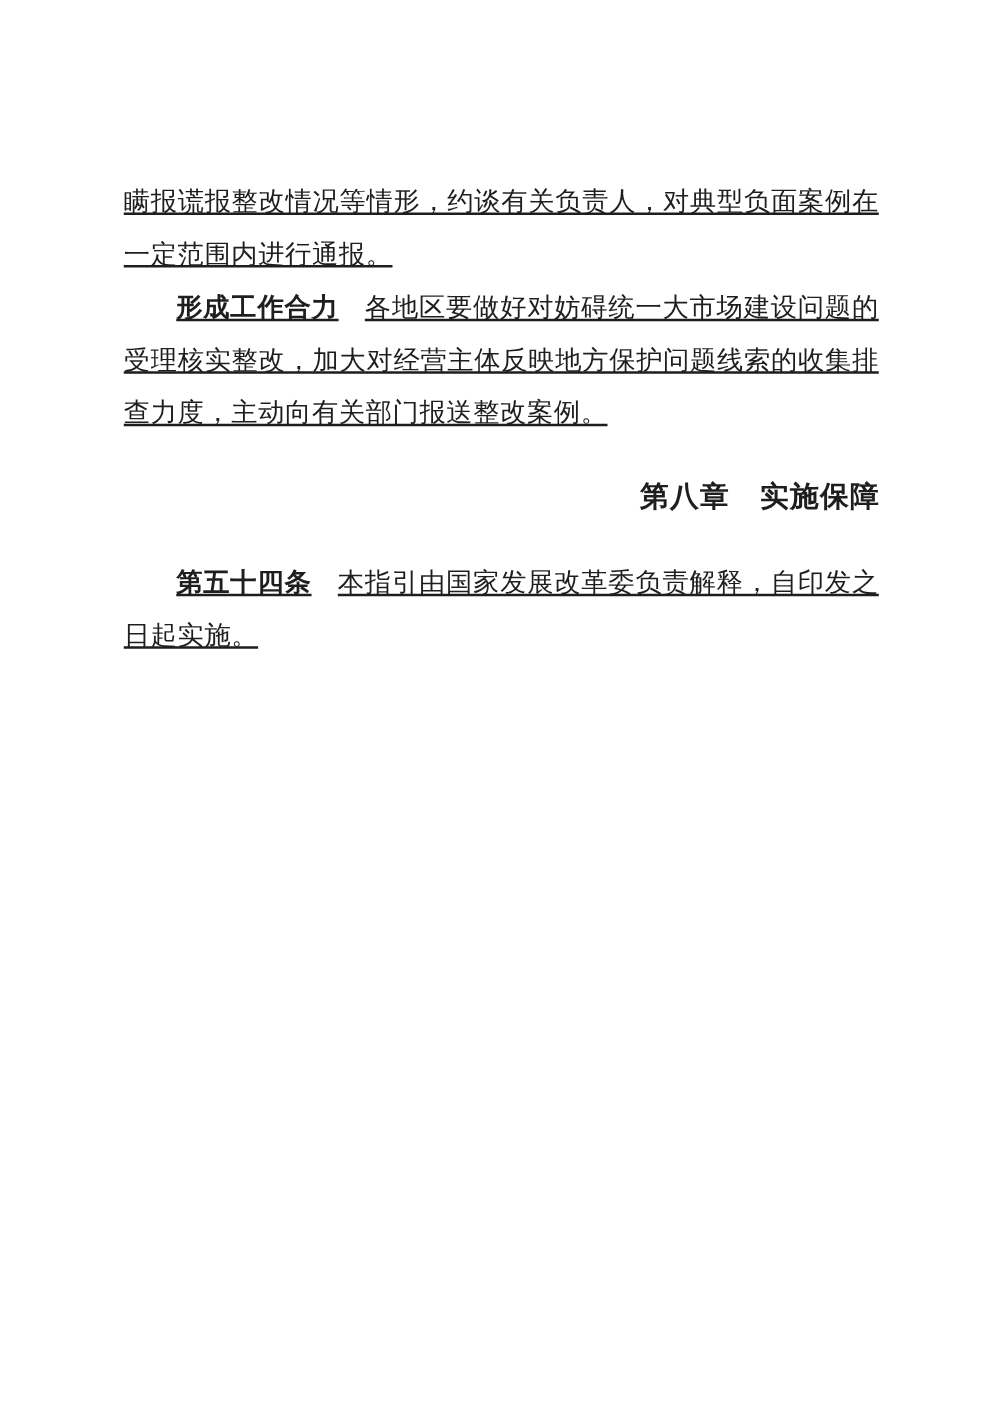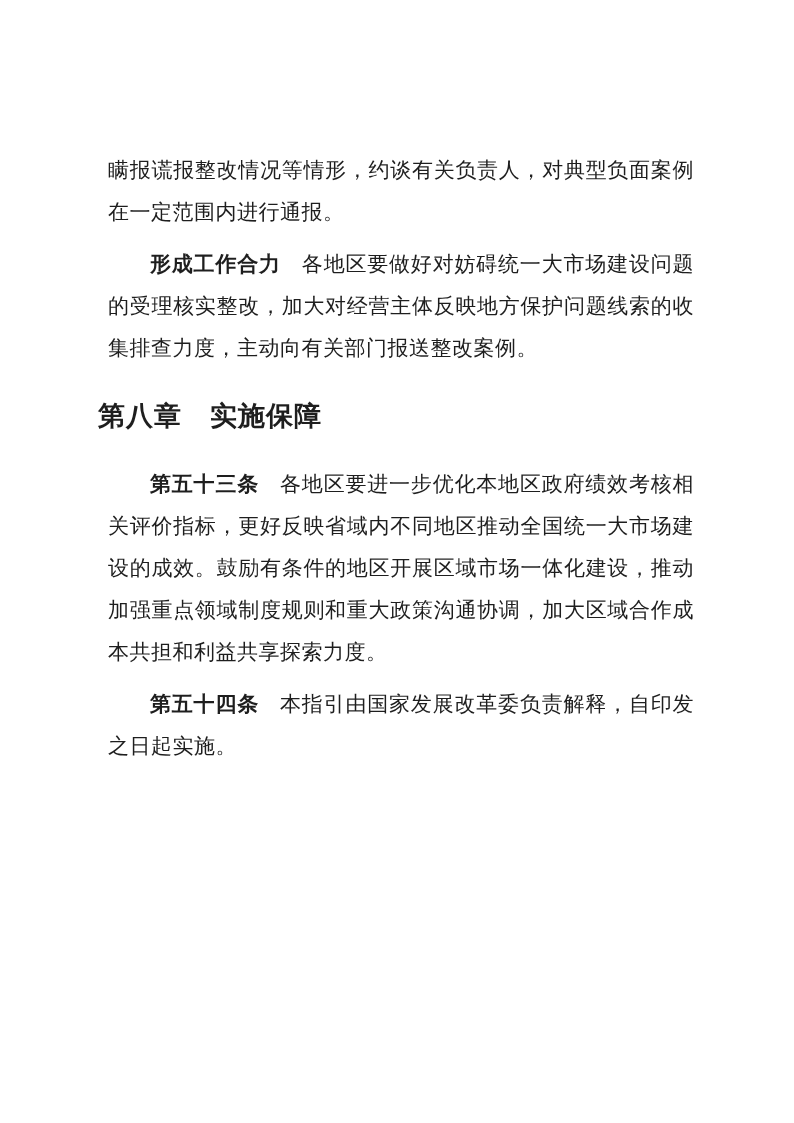--- a/index.html
+++ b/index.html
@@ -13,52 +13,52 @@
     height: 1123px;
     margin: 0 auto;
     background: #ffffff;
     color: #1e1e1e;
     font-family: "Liberation Serif", "DejaVu Serif", serif;
     box-sizing: border-box;
     padding: 139px 90px 0 98px;
     overflow: hidden;
   }
   .body-para {
-    margin: 10px;
+    margin: 1px;
     font-size: 21px;
     line-height: 42px;
     text-align: justify;
     text-justify: inter-ideograph;
     letter-spacing: 0.5px;
+    text-decoration: underline;
   }
   .body-para.indented {
     text-indent: 2em;
   }
   .article-label {
     font-weight: bold;
     margin-right: 1em;
   }
   .chapter-heading {
     margin: 26px 0;
-    font-size: 27px;
+    font-size: 23px;
     font-weight: bold;
     line-height: 42px;
-    text-align: left;
+    text-align: right;
     letter-spacing: 1px;
   }
 </style>
 </head>
 <body>
 
 <div class="page">
 
   <p class="body-para">瞒报谎报整改情况等情形，约谈有关负责人，对典型负面案例在一定范围内进行通报。</p>
 
   <p class="body-para indented"><span class="article-label">形成工作合力</span><span>各地区要做好对妨碍统一大市场建设问题的受理核实整改，加大对经营主体反映地方保护问题线索的收集排查力度，主动向有关部门报送整改案例。</span></p>
 
   <h2 class="chapter-heading">第八章　实施保障</h2>
 
 
-  <p class="body-para indented"><span class="article-label">第五十三条</span><span>各地区要进一步优化本地区政府绩效考核相关评价指标，更好反映省域内不同地区推动全国统一大市场建设的成效。鼓励有条件的地区开展区域市场一体化建设，推动加强重点领域制度规则和重大政策沟通协调，加大区域合作成本共担和利益共享探索力度。</span></p>
 
   <p class="body-para indented"><span class="article-label">第五十四条</span><span>本指引由国家发展改革委负责解释，自印发之日起实施。</span></p>
 
 </div>
 
 </body></html>

